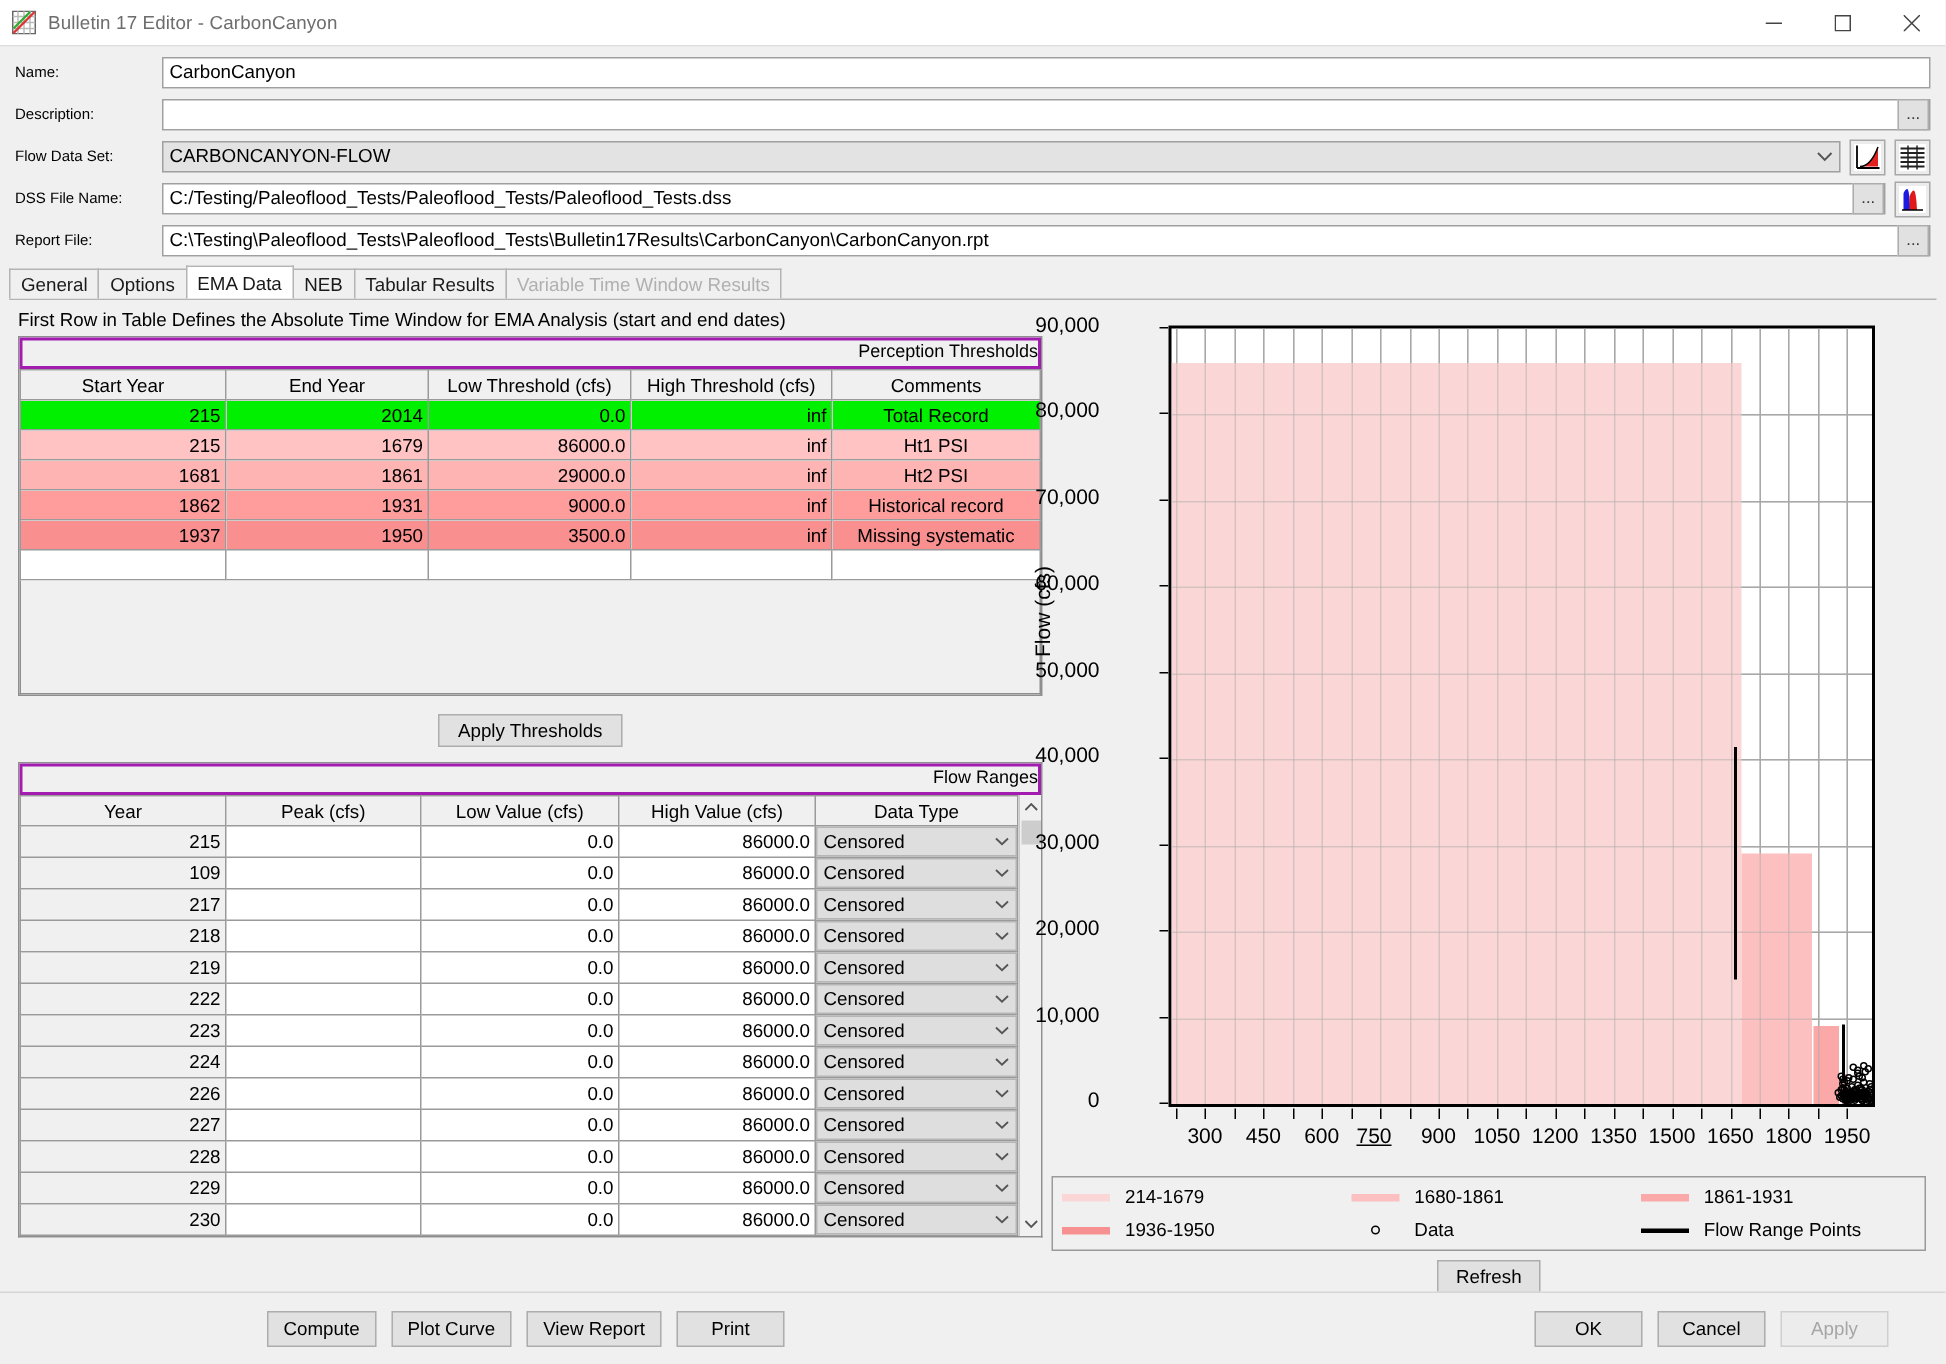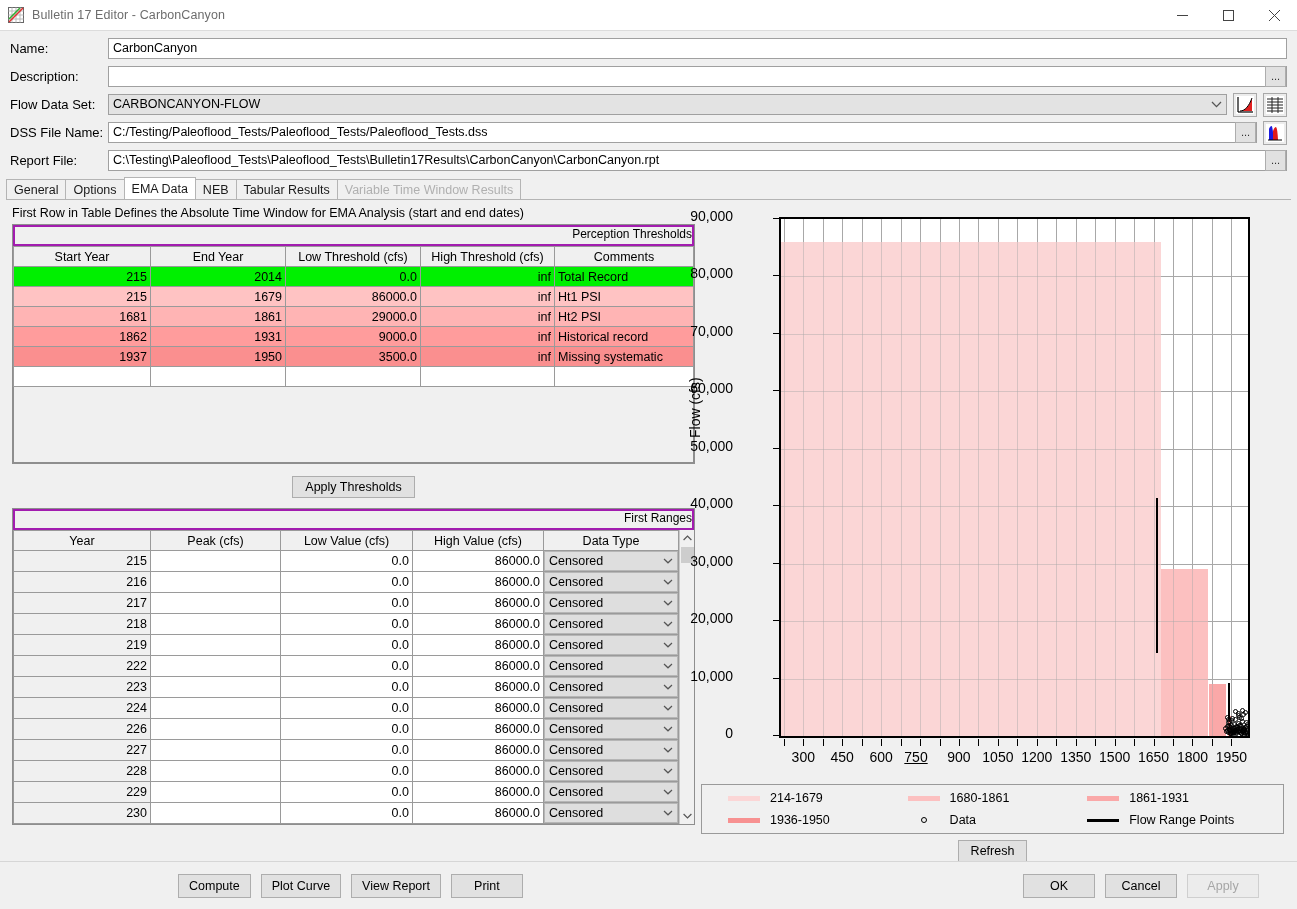--- a/index.html
+++ b/index.html
@@ -19,21 +19,21 @@
     border-bottom:1px solid #dcdcdc;
   }
   .tb-icon{ width:16px;height:16px;margin-left:8px;margin-right:8px;flex:0 0 auto; }
   .tb-title{ font-size:12.5px; color:#6d6d6d; letter-spacing:.1px; }
   .tb-spacer{ flex:1 1 auto; }
   .tb-btn{ width:46px;height:31px;display:flex;align-items:center;justify-content:center;color:#444; }
 
   
   .form{ padding:6px 10px 0 10px; }
   .frow{ display:flex; align-items:center; height:23px; margin-bottom:5px; }
-  .flabel{ width:98px; flex:0 0 98px; font-size:13px; }
+  .flabel{ width:98px; flex:0 0 98px; font-size:10px; }
   .finput{
     flex:1 1 auto; height:21px; background:#fff; border:1px solid #a0a0a0;
     padding:1px 4px; font-size:12.5px; line-height:17px; color:#000;
     font-family:"Liberation Sans", sans-serif; overflow:hidden; white-space:nowrap;
   }
   .finput.readonly{ background:#e3e3e3; }
   .btn-dots{
     width:21px;height:21px;flex:0 0 21px;margin-left:-22px;margin-right:1px;
     background:#e1e1e1;border:1px solid #adadad;font-size:11px;line-height:17px;
     display:flex;align-items:center;justify-content:center;color:#333;
@@ -70,21 +70,21 @@
   
   .tblbox{ border:1px solid #8e8e8e; background:#fff; }
   table.grid{ border-collapse:collapse; width:100%; table-layout:fixed; }
   table.grid td, table.grid th{
     border:1px solid #9a9a9a; font-weight:normal; font-size:12.5px;
     height:20px; padding:0 3px; white-space:nowrap; overflow:hidden;
   }
   .captioncell{ background:#f0f0f0; text-align:right; border:2px solid #a21caf; height:21px; }
   th.colhdr{ background:#f0f0f0; text-align:center; height:21px; }
   td.num{ text-align:right; }
-  td.txt{ text-align:left;margin-top:23px; }
+  td.txt{ text-align:center;margin-top:23px; }
   .r-green{ background:#00f000; }
   .r-p1{ background:#ffc3c3; }
   .r-p2{ background:#ffb4b4; }
   .r-p3{ background:#ff9c9c;padding-left:24px; }
   .r-p4{ background:#fa8f8f;padding-left:15px; }
   .r-empty{ background:#ffffff; }
   .filler{ background:#f0f0f0; height:76px; border-left:1px solid #8e8e8e;
            border-right:1px solid #8e8e8e; border-bottom:1px solid #8e8e8e; }
 
   .applybar{ text-align:center; margin:12px 0 10px 0; }
@@ -128,21 +128,21 @@
   .xtickmark{ position:absolute; top:533px; width:1px; height:8px; background:#000; }
   .gl-h{ position:absolute; left:0; right:0; height:1px; background:#a8a8a8; }
   .gl-v{ position:absolute; top:0; bottom:0; width:1px; background:#a8a8a8; }
   .band{ position:absolute; bottom:0; }
   .frp{ position:absolute; width:2px; background:#000; }
   .dot{ position:absolute; width:5px; height:5px; border:1px solid #000; border-radius:50%; }
 
   .legend{
     position:absolute; left:0; top:578px; width:583px; height:50px;
     border:1px solid #9a9a9a; background:#f0f0f0;
-    display:flex; flex-wrap:wrap; align-items:center; padding:2px 20px;
+    display:flex; flex-wrap:wrap; align-items:center; padding:2px 0;
   }
   .lgitem{ width:33.2%; display:flex; align-items:center; height:21px; font-size:12.5px; }
   .lgswatch{ width:32px;height:5px;margin:0 10px 0 6px;flex:0 0 32px; }
   .lgline{ width:32px;height:3px;background:#000;margin:0 10px 0 6px;flex:0 0 32px; }
   .lgcirc{ width:32px;margin:0 10px 0 6px;flex:0 0 32px;display:flex;justify-content:center; }
   .lgcirc i{ display:block;width:6px;height:6px;border:1px solid #000;border-radius:50%; }
 
   .refreshbar{ position:absolute; left:0; top:634px; width:583px; text-align:center; }
 
   
@@ -332,21 +332,21 @@
       </table>
       <div class="filler"></div>
     </div>
 
     <div class="applybar">
       <button class="gbtn">Apply Thresholds</button>
     </div>
 
     <div>
       <div class="tblbox" style="border-bottom:none">
-        <div class="captioncell">First Ranges</div>
+        <div class="captioncell">Flow Ranges</div>
       </div>
       <div class="fr-wrap" style="border-top:none">
         <div class="fr-main">
           <table class="grid">
             <colgroup>
                 <col style="width:137px">
                 <col style="width:130px">
                 <col style="width:132px">
                 <col style="width:131px">
                 <col>
@@ -369,21 +369,21 @@
                   <td class="ddcell">
                     <div class="dd">
                       <span>Censored</span>
                       <span class="cv"><svg width="10" height="6" viewBox="0 0 10 6">
                           <path d="M1 1L5 4.8L9 1" fill="none" stroke="#555" stroke-width="1.2"></path>
                         </svg></span>
                     </div>
                   </td>
                 </tr>
                 <tr>
-                  <td class="year">216</td>
+                  <td class="year">109</td>
                   <td class="peak"></td>
                   <td class="num">0.0</td>
                   <td class="num">86000.0</td>
                   <td class="ddcell">
                     <div class="dd">
                       <span>Censored</span>
                       <span class="cv"><svg width="10" height="6" viewBox="0 0 10 6">
                           <path d="M1 1L5 4.8L9 1" fill="none" stroke="#555" stroke-width="1.2"></path>
                         </svg></span>
                     </div>

